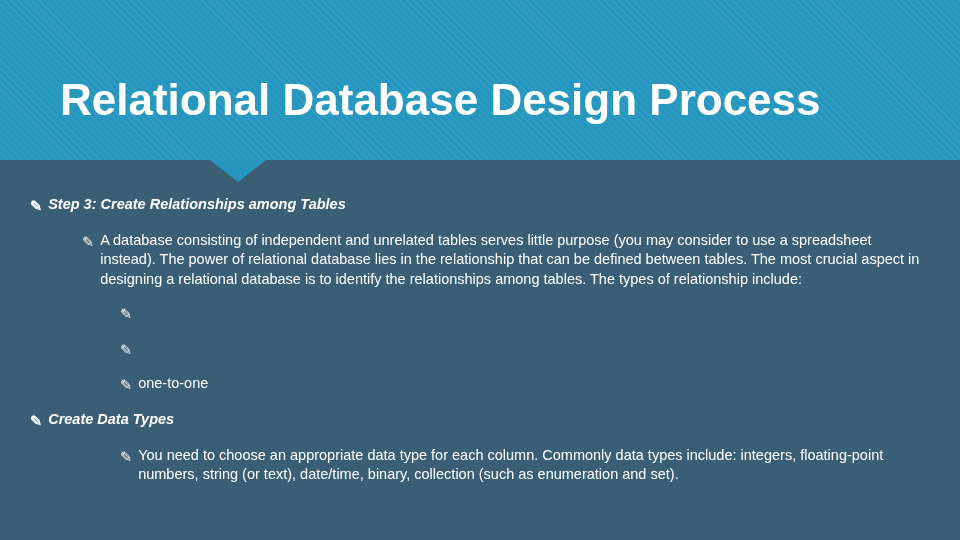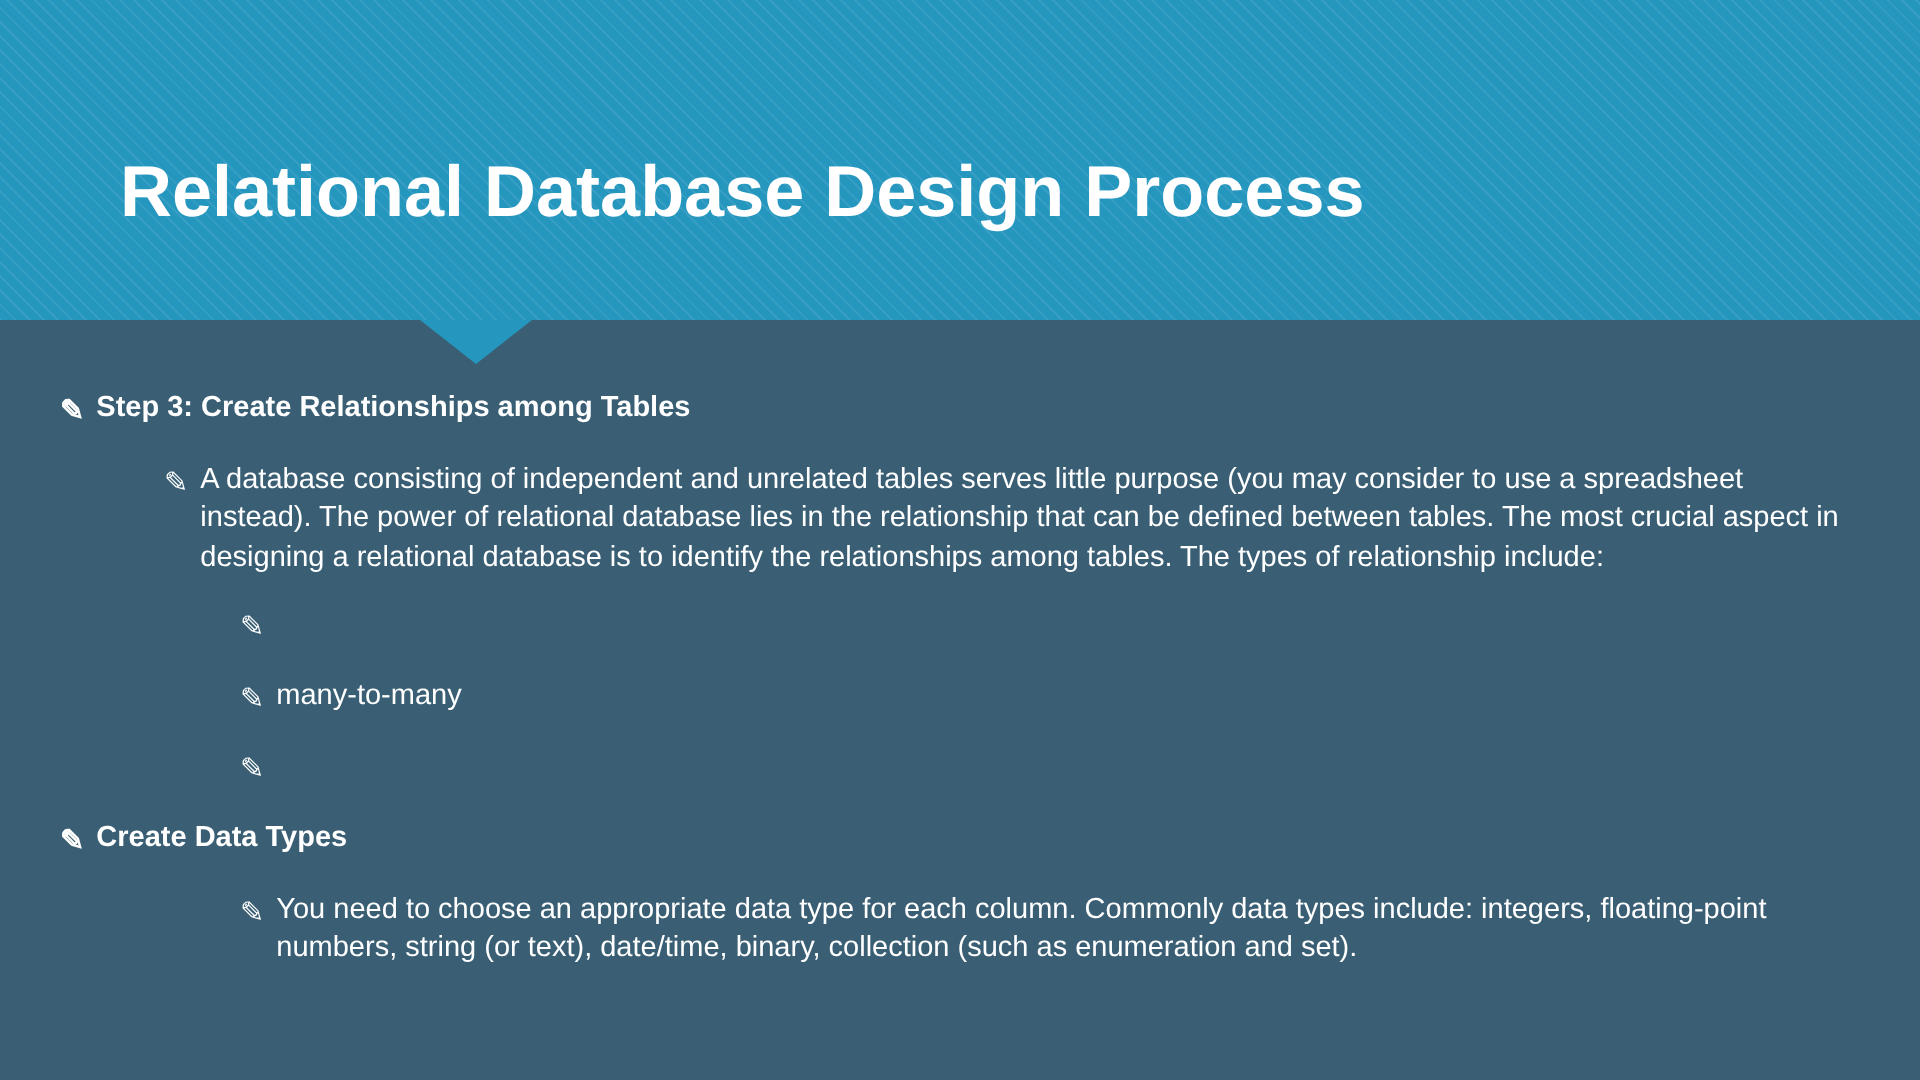--- a/index.html
+++ b/index.html
@@ -28,21 +28,21 @@
       rgba(255,255,255,0.08) 1px,
       transparent 1px,
       transparent 5px
     );
   }
   .title {
     position: absolute;
     left: 60px;
     top: 75px;
     color: #ffffff;
-    font-size: 36px;
+    font-size: 44px;
     font-weight: bold;
   }
   .notch {
     position: absolute;
     left: 210px;
     top: 160px;
     width: 0;
     height: 0;
     border-left: 28px solid transparent;
     border-right: 28px solid transparent;
@@ -65,20 +65,21 @@
   .bullet .icon {
     flex: 0 0 auto;
     margin-right: 6px;
     margin-top: 2px;
   }
   .bullet .text {
     flex: 1 1 auto;
   }
   .bold {
     font-weight: bold;
+    font-style: italic;
   }
   .l1 { margin-left: 0px;  font-size: 14.5px; font-weight: bold; }
   .l2 { margin-left: 52px; font-size: 14.5px; font-weight: normal; }
   .l3 { margin-left: 90px; font-size: 14.5px; font-weight: normal; }
   .gap { height: 6px; }
 </style>
 </head>
 <body>
 
 <div class="slide">
@@ -102,26 +103,26 @@
     </div>
     <div class="gap"></div>
 
     <div class="bullet l3">
       <span class="icon">✎</span>
     </div>
     <div class="gap"></div>
 
     <div class="bullet l3">
       <span class="icon">✎</span>
-      <span class="text">many-to-many</span>
     </div>
     <div class="gap"></div>
 
     <div class="bullet l3">
       <span class="icon">✎</span>
+      <span class="text">one-to-one</span>
     </div>
     <div class="gap"></div>
 
     <div class="bullet l1">
       <span class="icon">✎</span>
       <span class="text bold">Create Data Types</span>
     </div>
     <div class="gap"></div>
 
     <div class="bullet l3">

